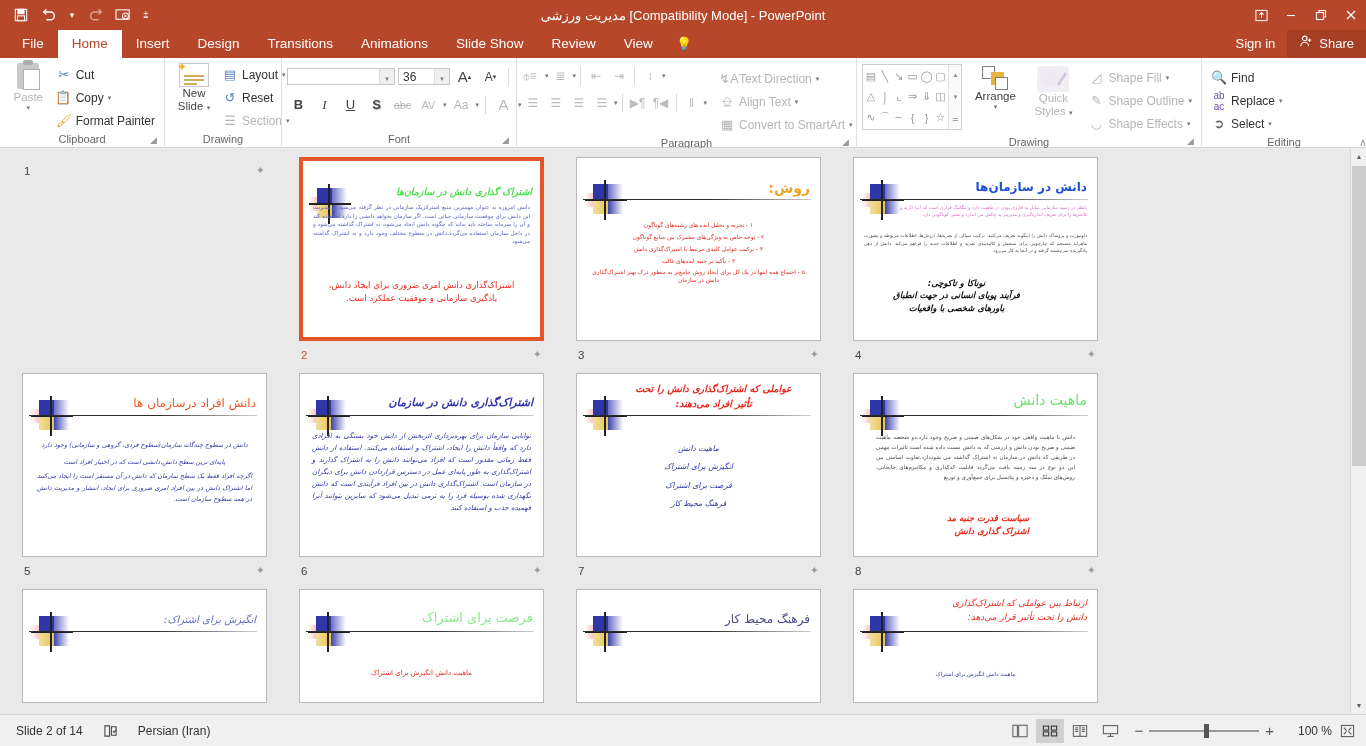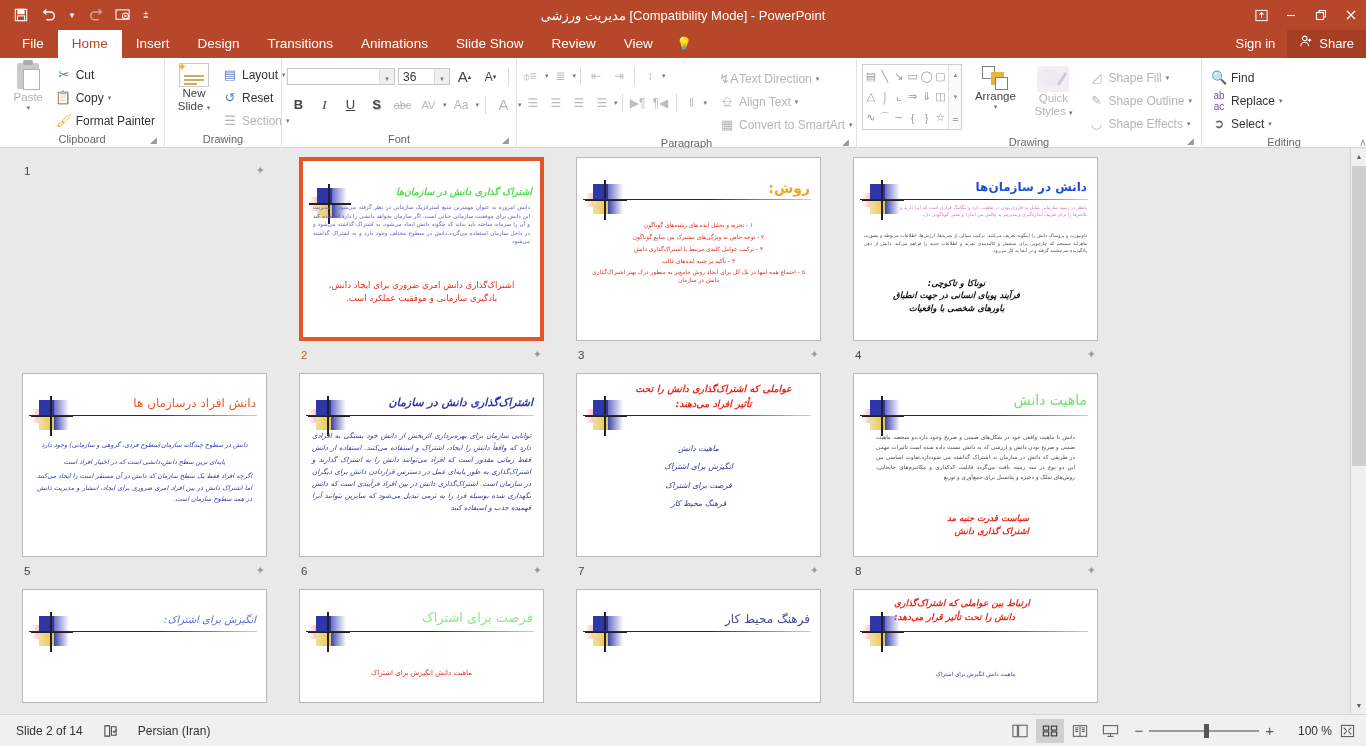--- a/index.html
+++ b/index.html
@@ -854,21 +854,21 @@
           <div class="logo" style="left:8px;top:22px">
             <span class="redglow"></span>
               <span class="bq q-tl"></span>
               <span class="bq q-tr"></span>
             <span class="bq q-bl"></span>
               <span class="bq q-br"></span>
             <span class="vbar"></span>
               <span class="hbar"></span>
           </div>
           <div class="s-rule" style="left:6px;top:41px;width:228px"></div>
-          <div style="position:absolute;right:10px;left:40px;top:6px;direction:rtl;text-align:left;font-size:9px;color:#E8271B;font-weight:bold;font-style:italic;font-family:'DejaVu Sans',sans-serif;line-height:1.6">
+          <div style="position:absolute;right:10px;left:40px;top:6px;direction:rtl;text-align:right;font-size:9px;color:#E8271B;font-weight:normal;font-style:italic;font-family:'DejaVu Sans',sans-serif;line-height:1.6">
             <div>ارتباط بین عواملی که اشتراک‌گذاری</div>
             <div>دانش را تحت تأثیر قرار می‌دهد:</div>
           </div>
           <div class="s-body" style="right:16px;left:16px;top:80px;font-size:5.5px;color:#2F36A8;text-align:center">ماهیت دانش انگیزش برای اشتراک</div>
         </div>
       </div>
 
     </div>
   </div>
 </div>

